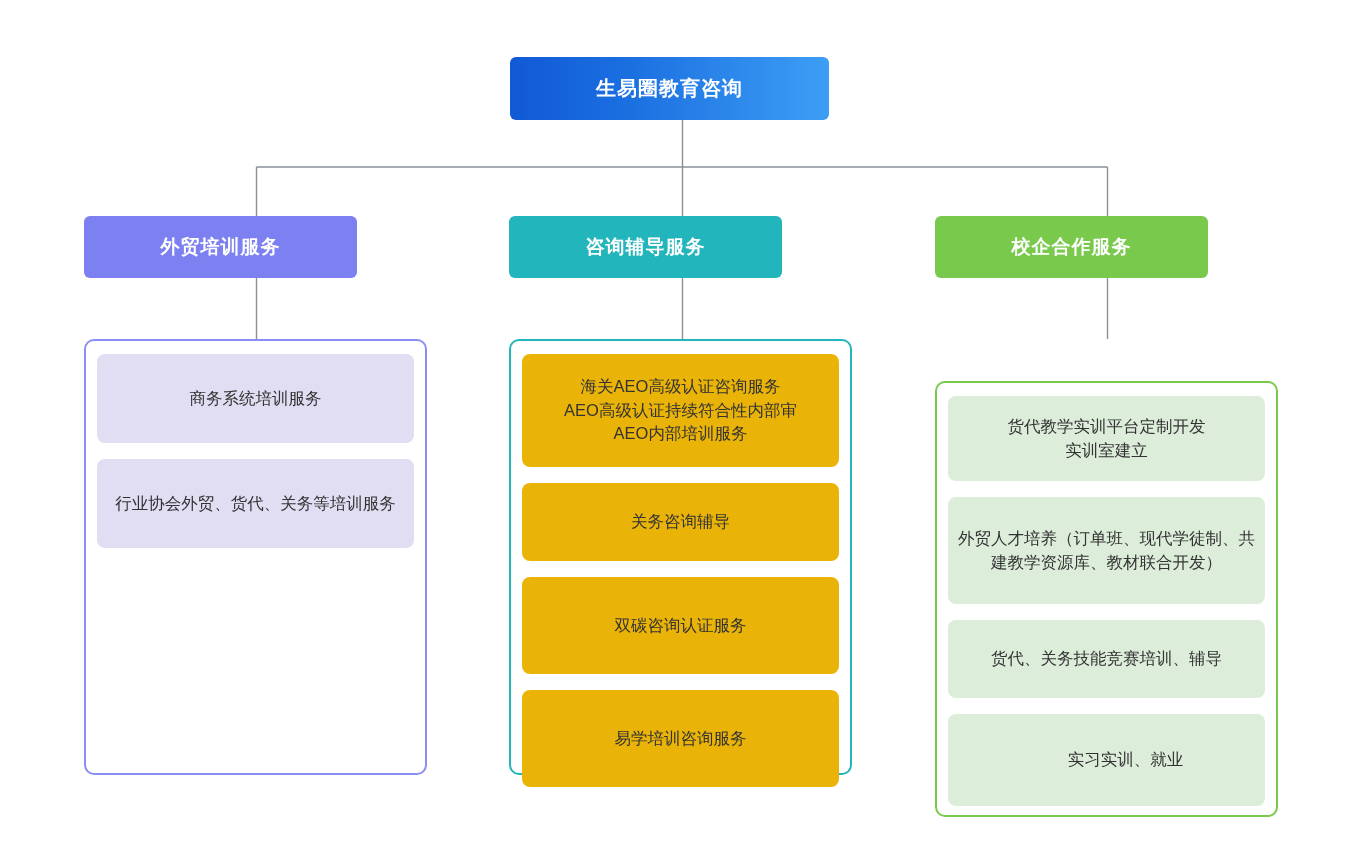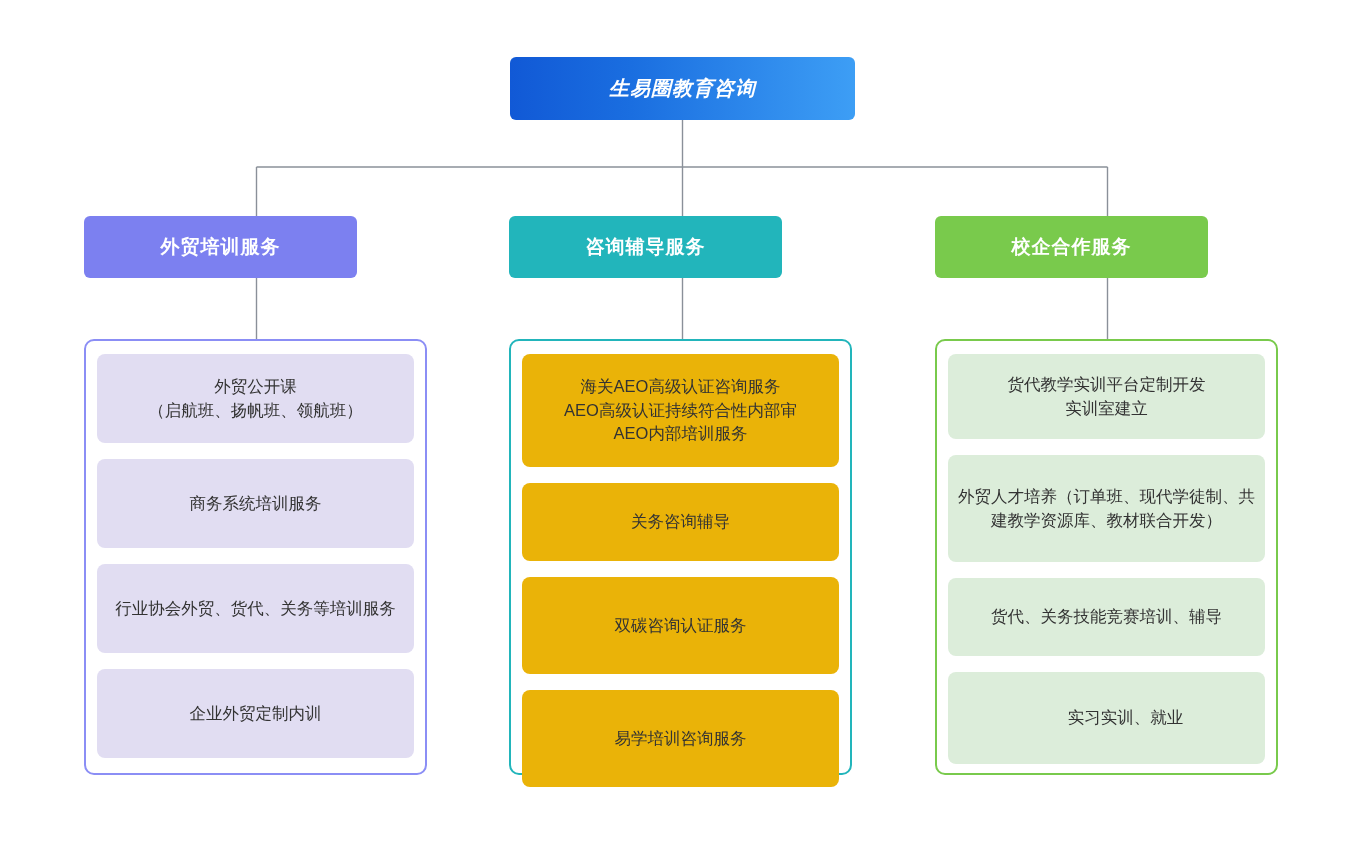--- a/index.html
+++ b/index.html
@@ -29,32 +29,31 @@
     width: 1360px;
     height: 844px;
     pointer-events: none;
   }
 
   
   .root-node {
     position: absolute;
     left: 510px;
     top: 57px;
-    width: 345px;
+    width: 319px;
     height: 63px;
     border-radius: 6px;
     background: linear-gradient(90deg, #1159d6 0%, #1a6ee0 35%, #3d9ef5 100%);
     color: #ffffff;
     font-size: 20px;
     font-weight: bold;
     display: flex;
     align-items: center;
     justify-content: center;
     letter-spacing: 1px;
-    font-style: italic;
   }
 
   
   .branch {
     position: absolute;
     top: 216px;
     width: 273px;
   }
   .branch-1 { left: 84px; }
   .branch-2 { left: 509px; }
@@ -85,21 +84,21 @@
     border: 2px solid transparent;
     background: #ffffff;
     padding: 13px 11px 13px 11px;
     display: flex;
     flex-direction: column;
     gap: 16px;
     height: 436px;
   }
   .branch-1 .branch-panel { border-color: #8b8ef5; }
   .branch-2 .branch-panel { border-color: #22b5bb; }
-  .branch-3 .branch-panel { border-color: #79ca4c; }
+  .branch-3 .branch-panel { border-color: #79ca4c; margin-top: 42px; }
 
   .panel-item {
     border-radius: 8px;
     font-size: 16.5px;
     line-height: 1.42;
     color: #333333;
     text-align: center;
     display: flex;
     align-items: center;
     justify-content: center;
@@ -152,25 +151,22 @@
 
   <div class="root-node">
     <span>生易圈教育咨询</span>
   </div>
 
   <div class="branch branch-1">
     <div class="branch-header">
       <span>外贸培训服务</span>
     </div>
     <div class="branch-panel">
-      <div class="panel-item">外贸公开课
-（启航班、扬帆班、领航班）</div>
       <div class="panel-item">商务系统培训服务</div>
       <div class="panel-item">行业协会外贸、货代、关务等培训服务</div>
-      <div class="panel-item">企业外贸定制内训</div>
     </div>
   </div>
 
   <div class="branch branch-2">
     <div class="branch-header">
       <span>咨询辅导服务</span>
     </div>
     <div class="branch-panel">
       <div class="panel-item">海关AEO高级认证咨询服务
 AEO高级认证持续符合性内部审

